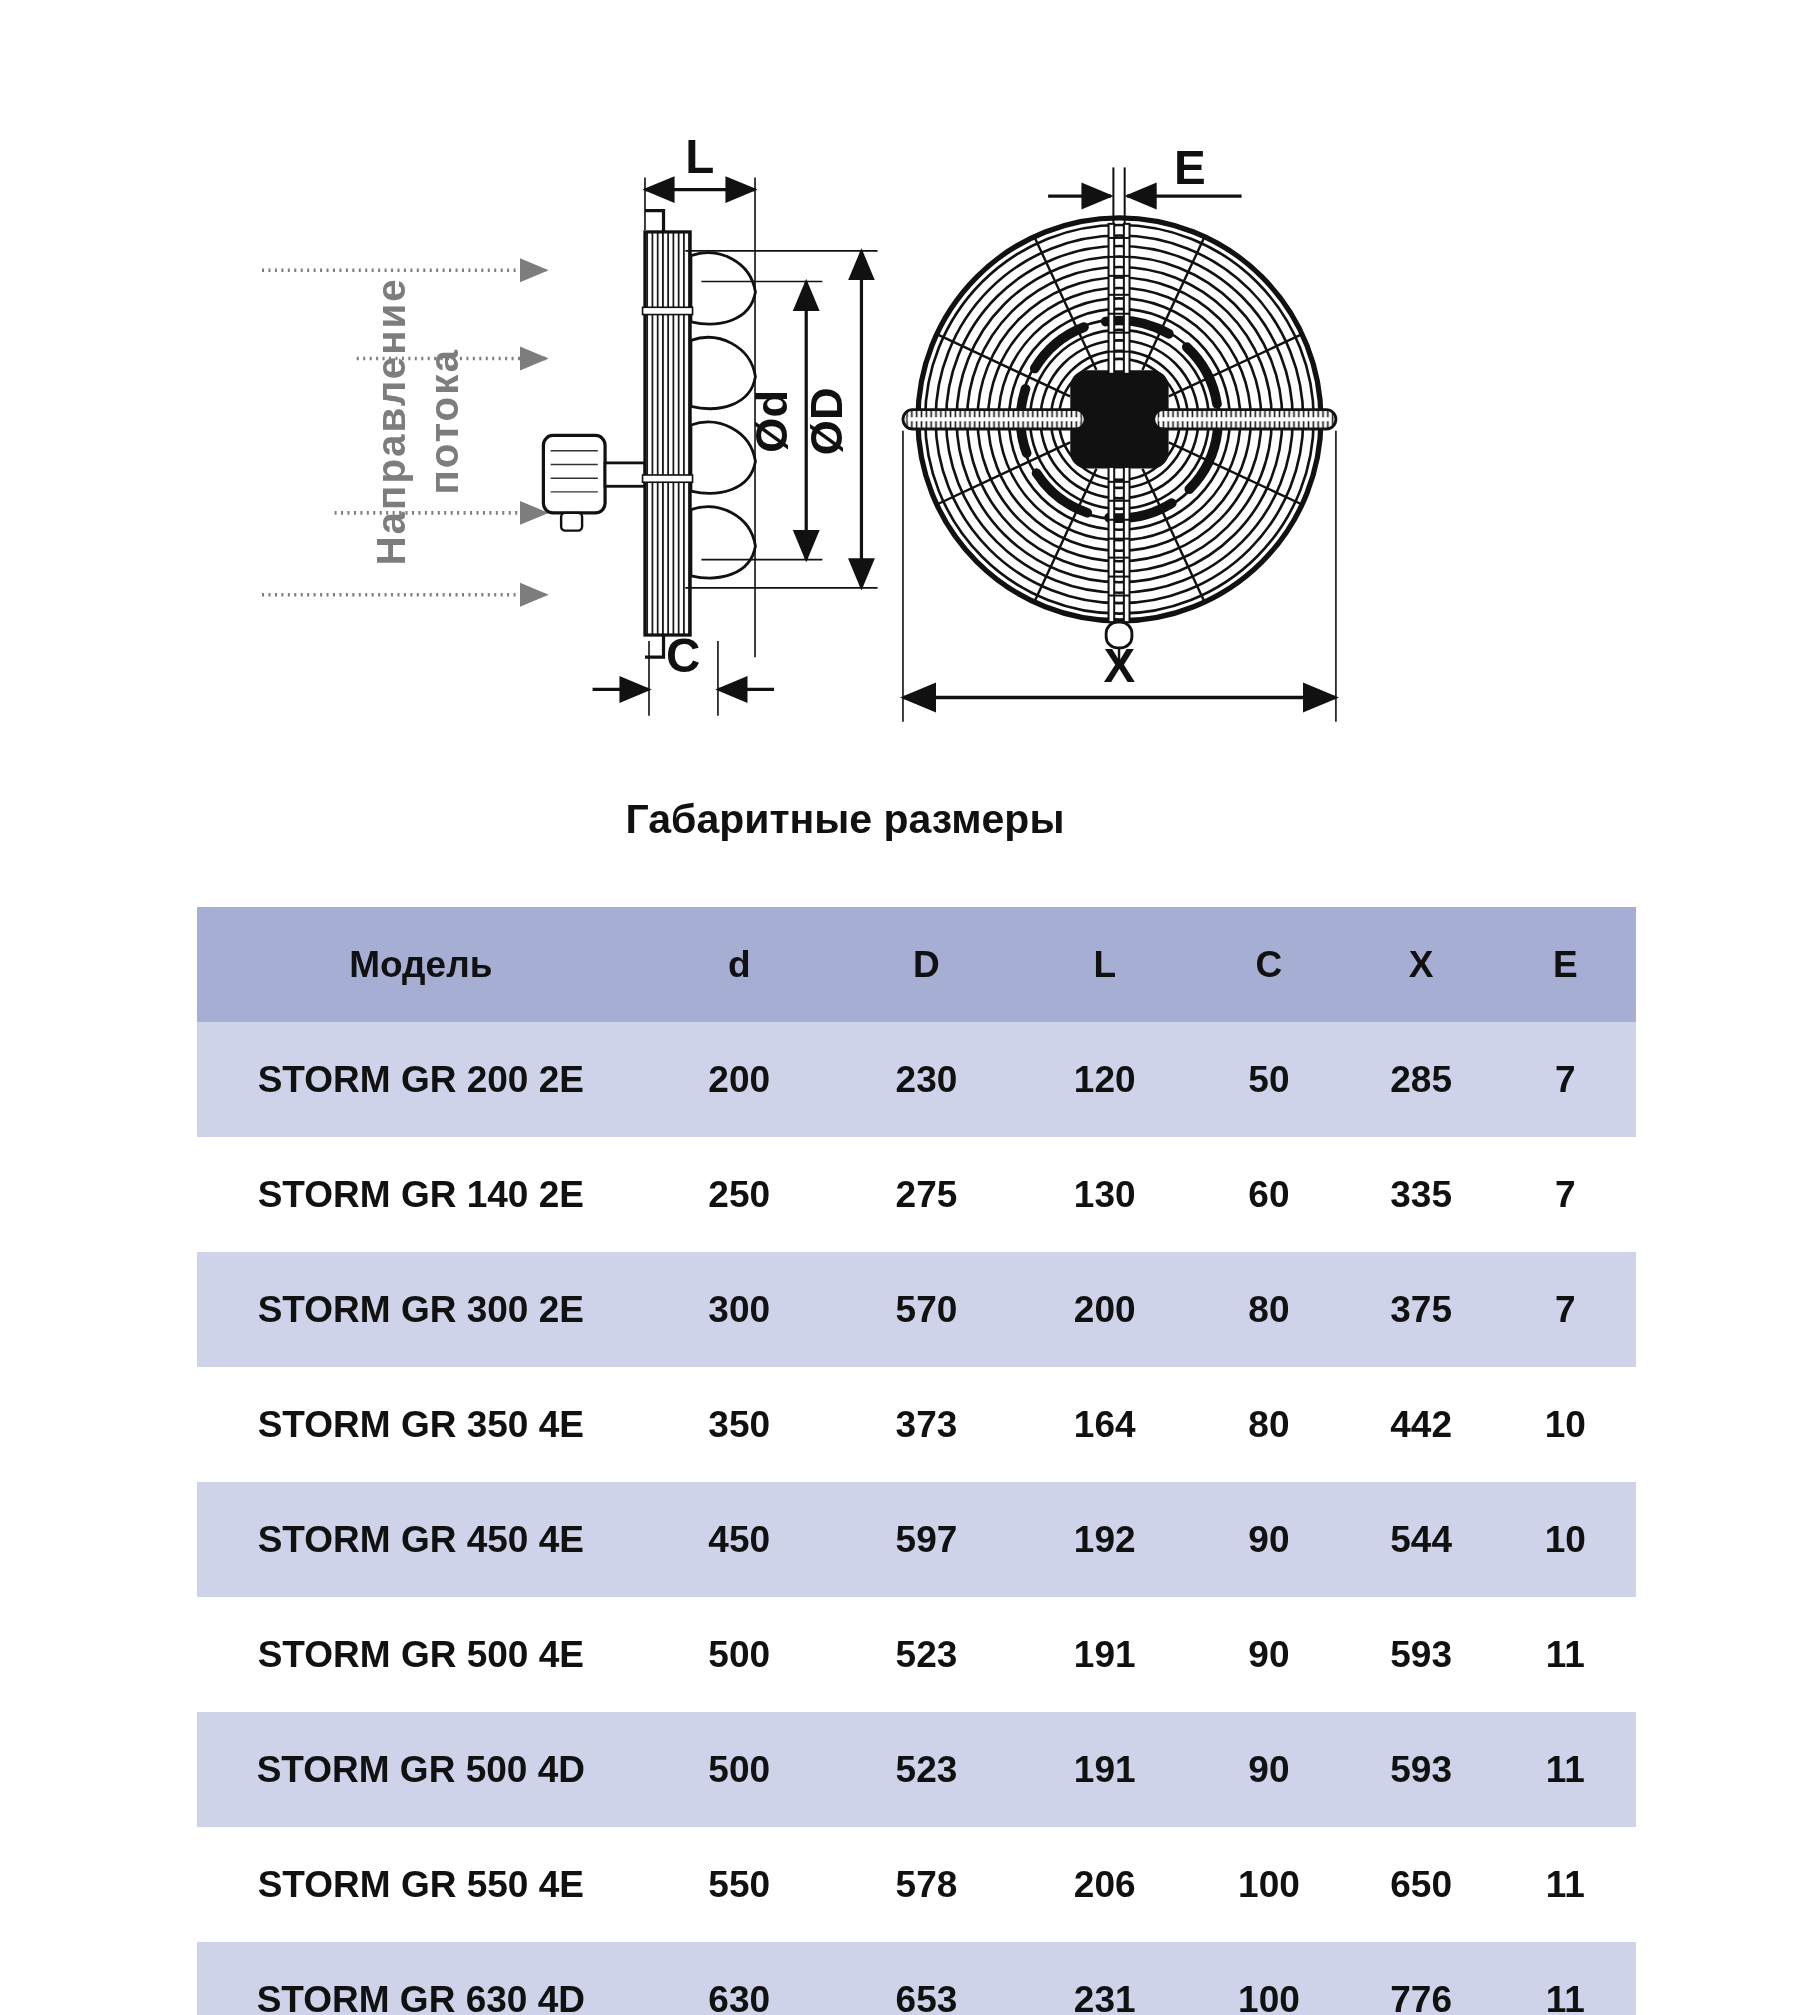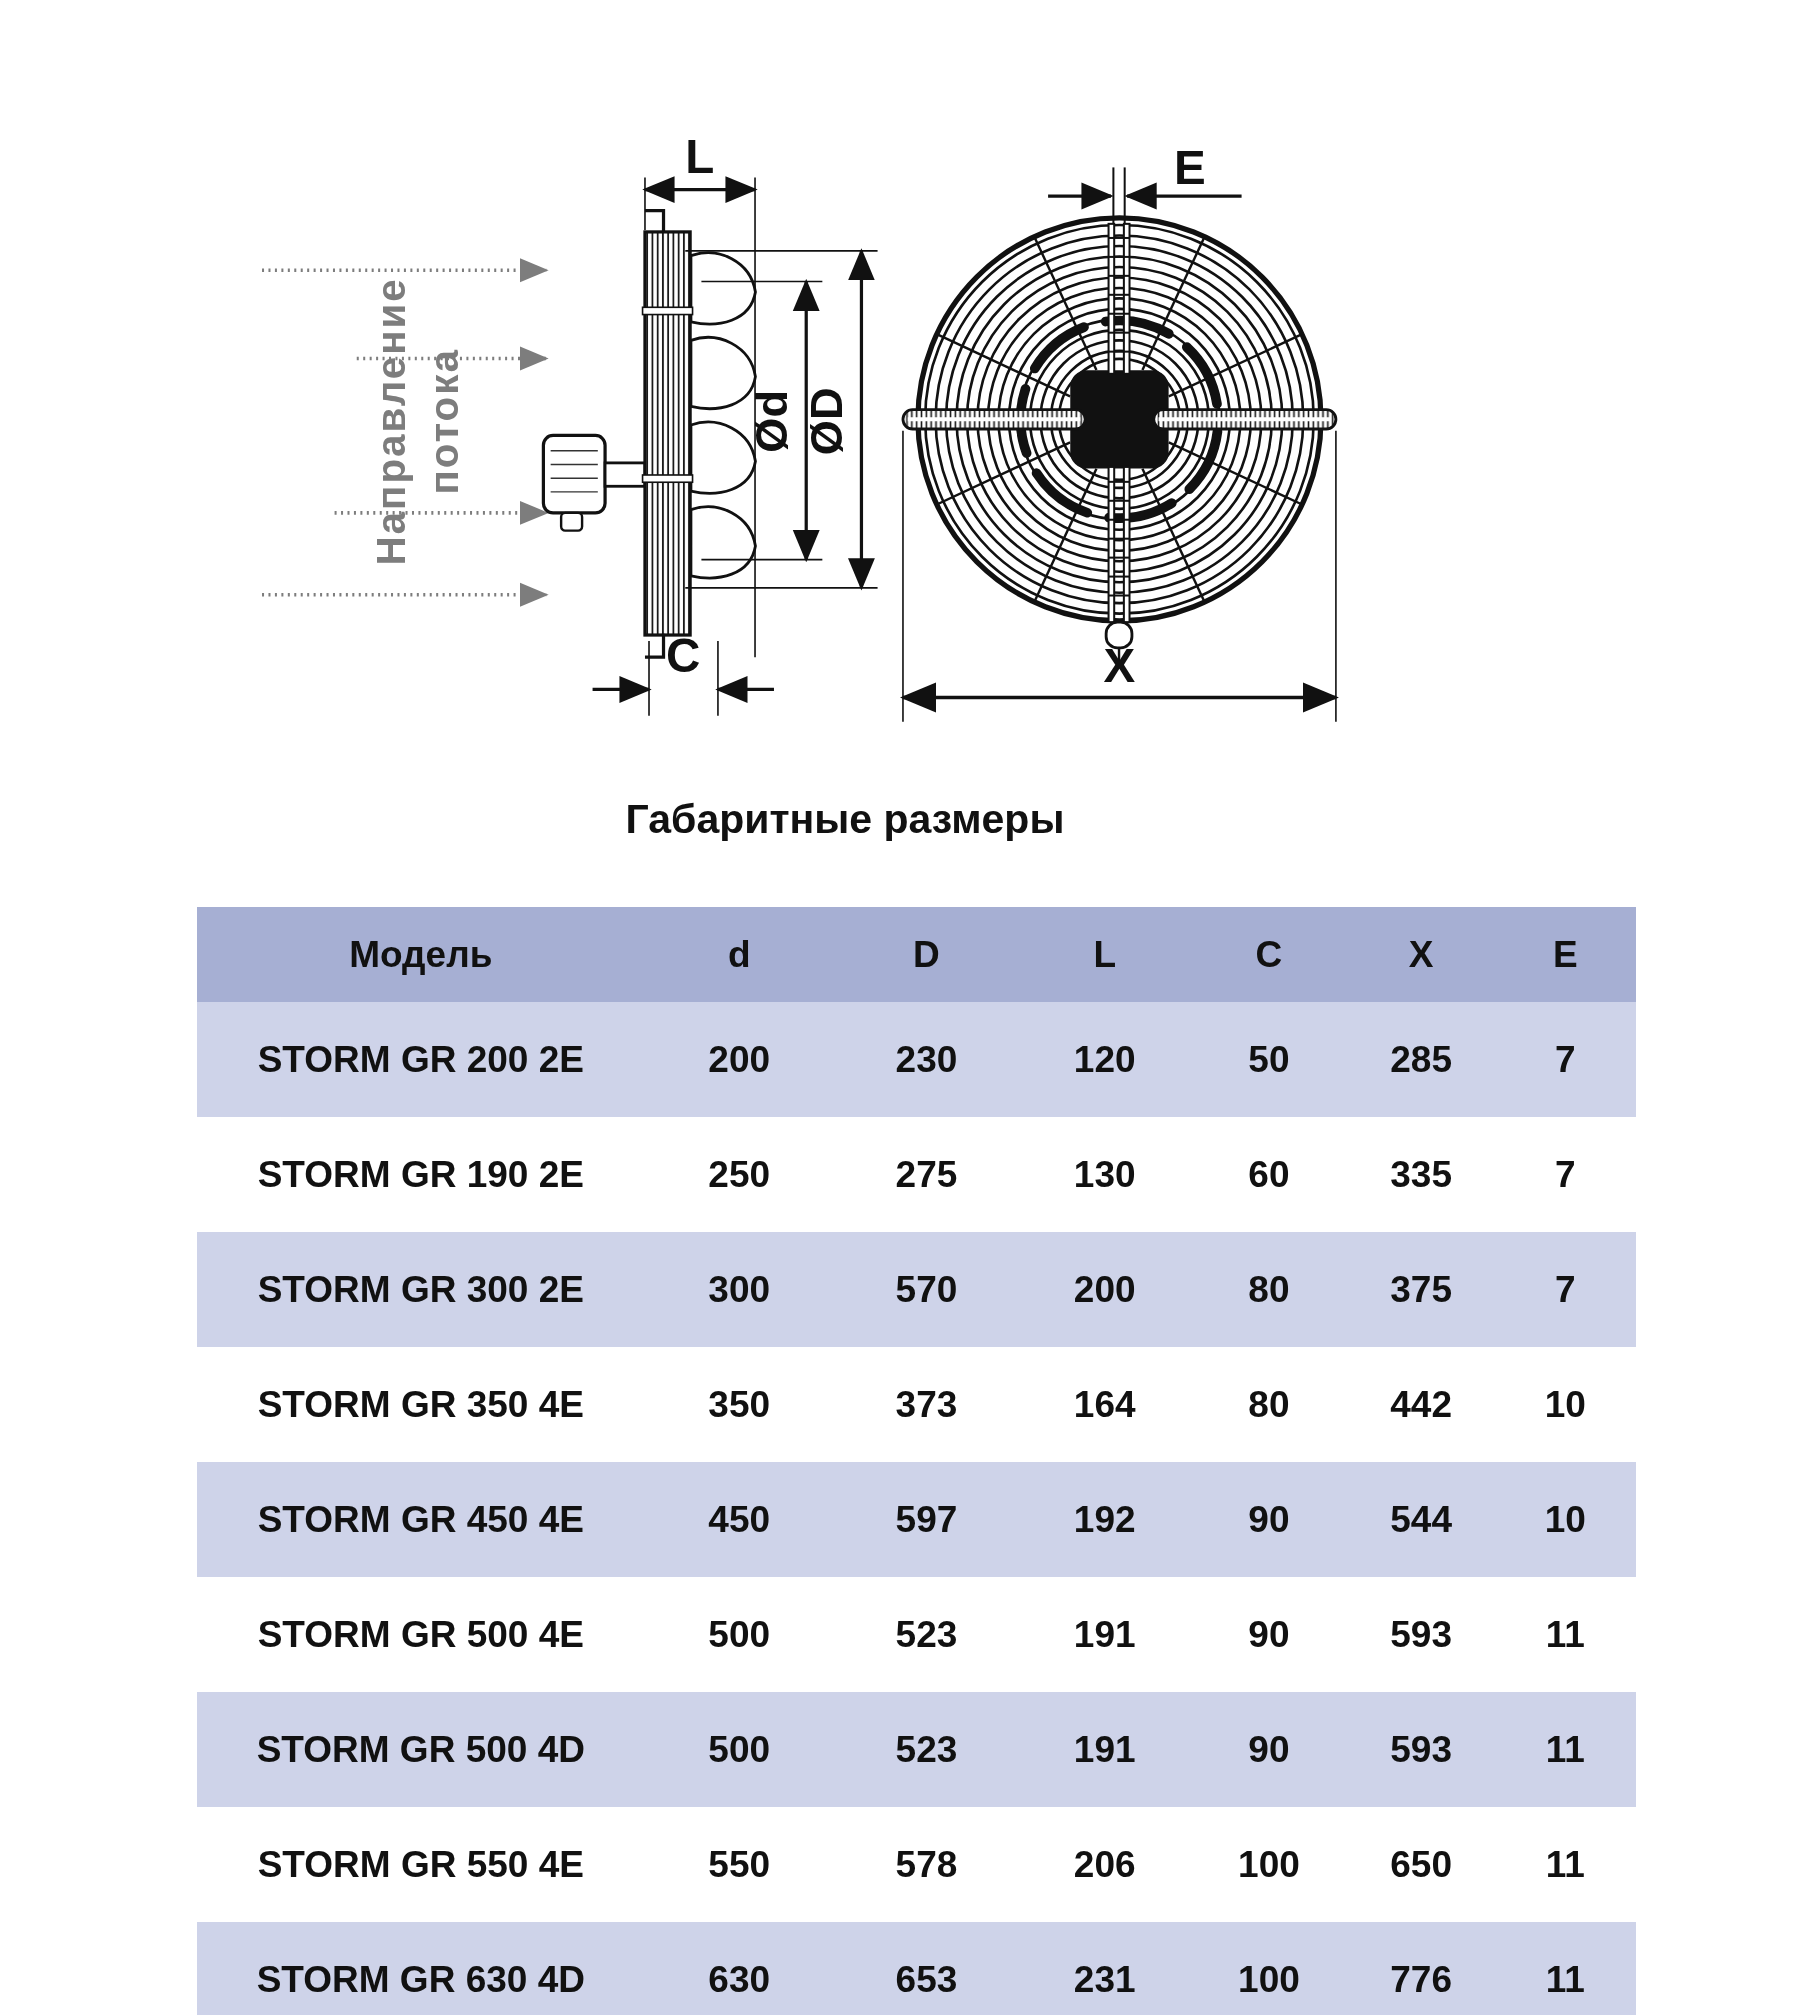--- a/index.html
+++ b/index.html
@@ -21,21 +21,21 @@
     text-align:center;font-size:41px;font-weight:bold;color:var(--ink);
   }
   table.dims{
     position:absolute;top:907px;left:197px;width:1439px;
     border-collapse:collapse;table-layout:fixed;
   }
   table.dims th,table.dims td{
     font-weight:bold;font-size:37px;color:var(--ink);
     text-align:center;vertical-align:middle;padding:0;
   }
-  table.dims thead tr{height:95px;background:var(--header-bg);}
+  table.dims thead tr{height:115px;background:var(--header-bg);}
   table.dims tbody tr{height:115px;background:#ffffff;}
   table.dims tbody tr:nth-child(odd){background:var(--stripe-bg);}
 </style>
 </head>
 <body>
 
 <div class="diagram-wrap">
 <svg width="1814" height="746" viewBox="0 0 4500 1850" xmlns="http://www.w3.org/2000/svg">
   <defs>
     <marker id="mA" viewBox="0 0 12 12" refX="11" refY="6" markerWidth="10" markerHeight="10" orient="auto-start-reverse">
@@ -238,21 +238,21 @@
       <tr>
         <td>STORM GR 200 2E</td>
         <td>200</td>
         <td>230</td>
         <td>120</td>
         <td>50</td>
         <td>285</td>
         <td>7</td>
       </tr>
       <tr>
-        <td>STORM GR 190 2E</td>
+        <td>STORM GR 140 2E</td>
         <td>250</td>
         <td>275</td>
         <td>130</td>
         <td>60</td>
         <td>335</td>
         <td>7</td>
       </tr>
       <tr>
         <td>STORM GR 300 2E</td>
         <td>300</td>

